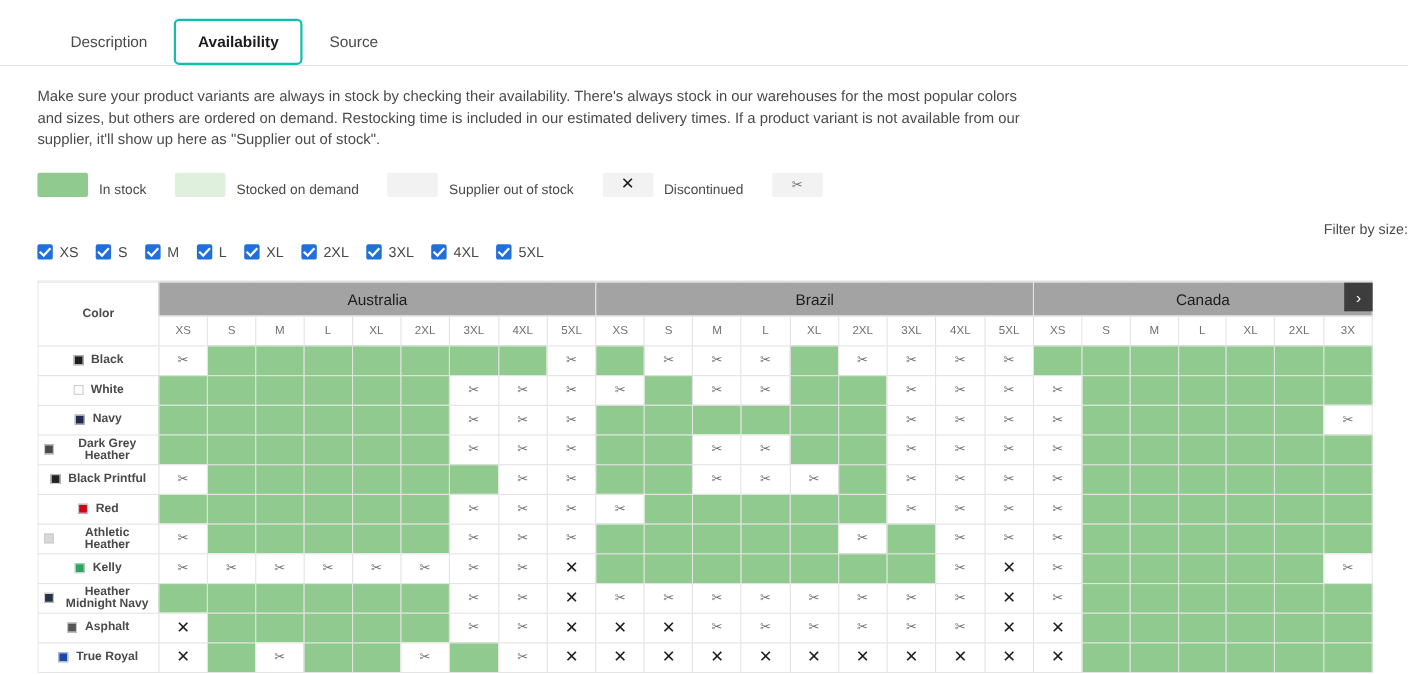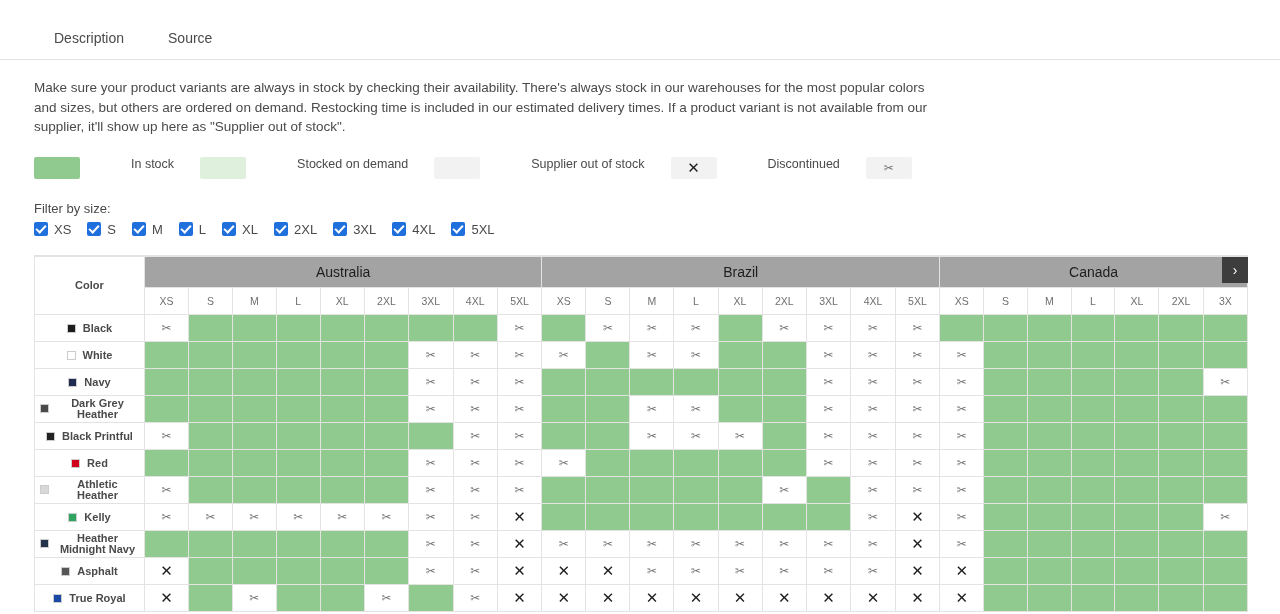--- a/index.html
+++ b/index.html
@@ -16,21 +16,21 @@
     overflow: hidden;
     background: #ffffff;
   }
 
   
   .tabbar {
     display: flex;
     align-items: flex-end;
     height: 60px;
     border-bottom: 1px solid #e3e3e3;
-    padding-left: 34px;
+    padding-left: 44px;
     box-sizing: border-box;
   }
   .tab {
     font-size: 14px;
     color: #4a4a4a;
     padding: 10px 18px;
     margin-right: 4px;
     cursor: pointer;
     background: transparent;
     border: 2px solid transparent;
@@ -60,23 +60,22 @@
   
   .legend {
     display: flex;
     align-items: center;
     margin: 20px 0 0 34px;
     font-size: 12.5px;
     color: #4a4a4a;
   }
   .legend-item {
     display: flex;
-    align-items: flex-start;
+    align-items: flex-end;
     margin-right: 26px;
-    gap: 41px;
   }
   .swatch {
     width: 46px;
     height: 22px;
     border-radius: 2px;
     margin-right: 10px;
     display: flex;
     align-items: center;
     justify-content: center;
     box-sizing: border-box;
@@ -100,20 +99,21 @@
     font-size: 12px;
     line-height: 1;
     color: #6f6f6f;
   }
 
   
   .filter-title {
     margin: 22px 0 6px 34px;
     font-size: 13px;
     color: #4a4a4a;
+    text-align: right;
   }
   .filter-row {
     display: flex;
     align-items: center;
     margin-left: 34px;
   }
   .filter-item {
     display: flex;
     align-items: center;
     margin-right: 16px;
@@ -231,20 +231,21 @@
     z-index: 5;
   }
 </style>
 </head>
 <body>
 
 <div id="page">
 
   <div class="tabbar">
     <div class="tab">Description</div>
+    <div class="tab active">Availability</div>
     <div class="tab">Source</div>
   </div>
 
   <p class="intro">Make sure your product variants are always in stock by checking their availability. There's always stock in our warehouses for the most popular colors and sizes, but others are ordered on demand. Restocking time is included in our estimated delivery times. If a product variant is not available from our supplier, it'll show up here as "Supplier out of stock".</p>
 
   <div class="legend">
     <div class="legend-item">
       <span class="swatch instock"></span>
       <span class="legend-label">In stock</span>
     </div>

